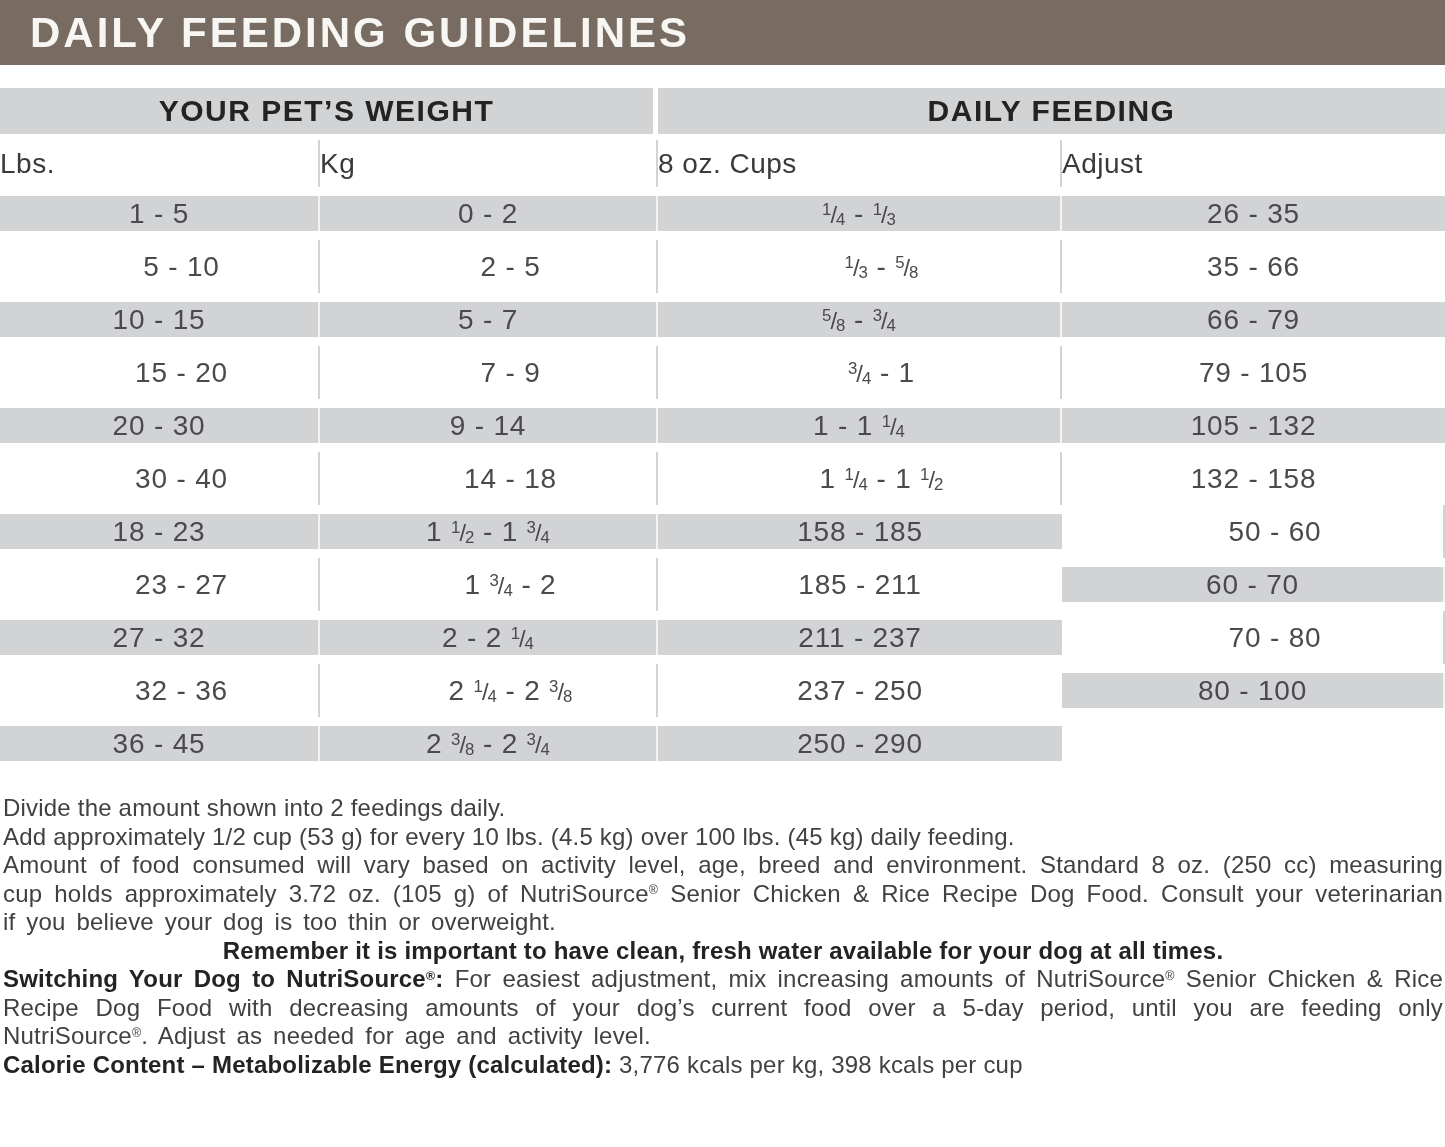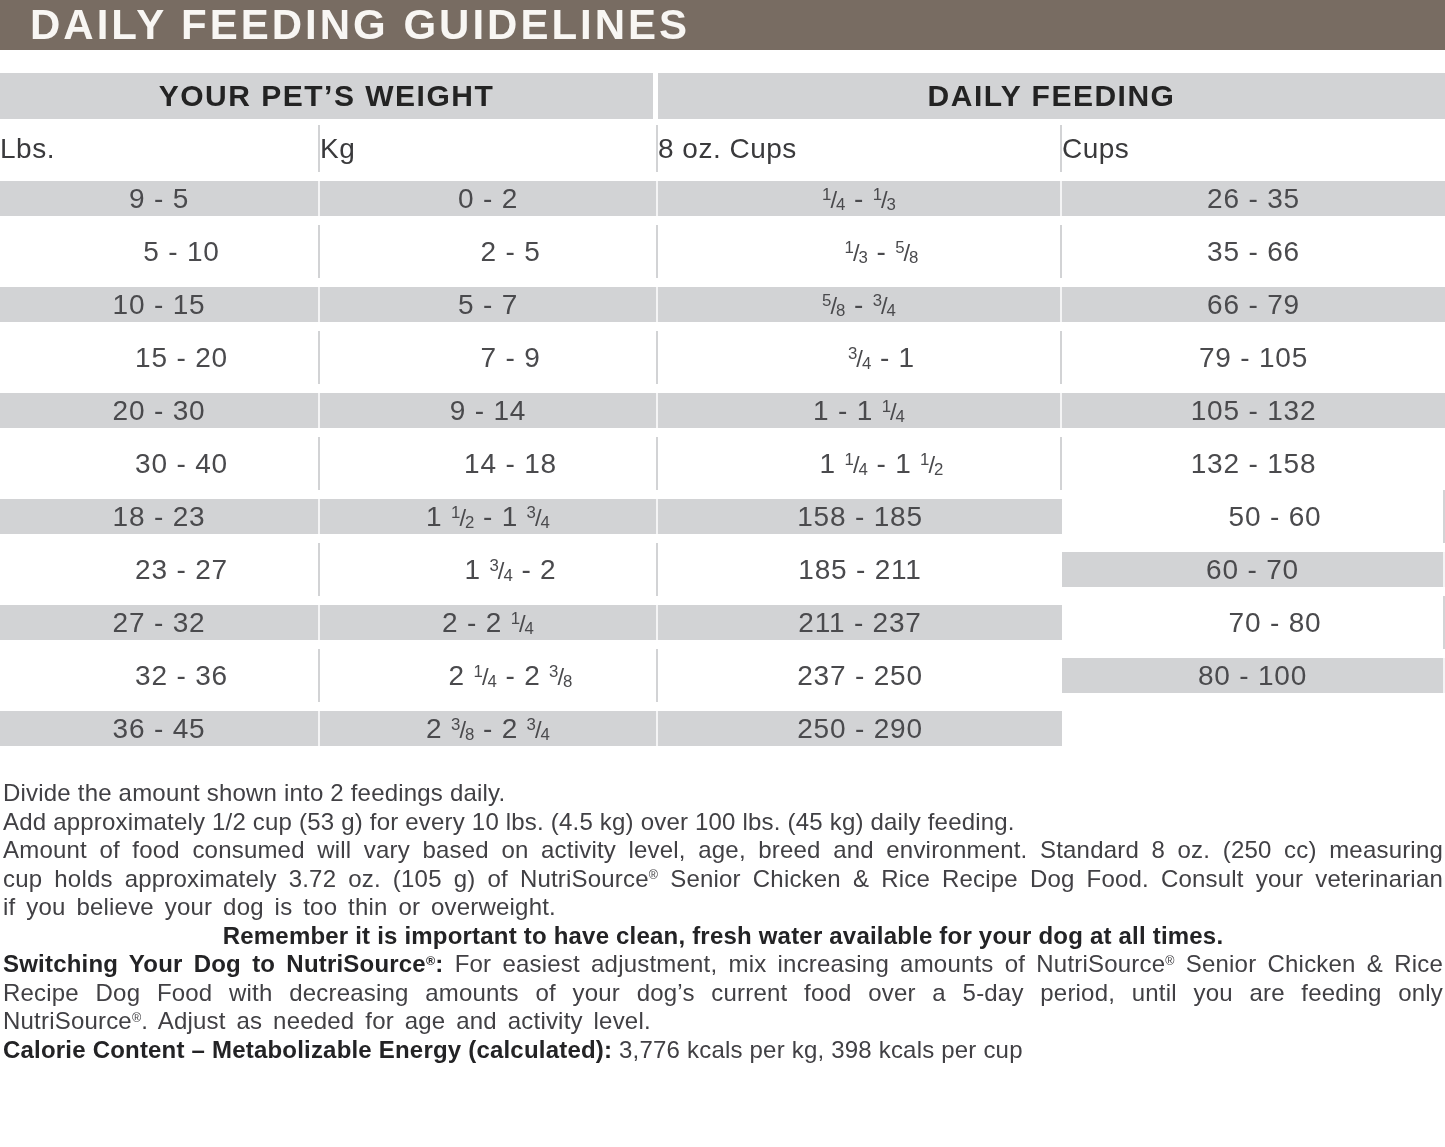--- a/index.html
+++ b/index.html
@@ -3,21 +3,21 @@
 <meta charset="utf-8">
 <style>
   html,body{margin:0;padding:0;}
   body{
     width:1445px;height:1147px;overflow:hidden;background:#fff;
     font-family:"Liberation Sans","DejaVu Sans",sans-serif;
     -webkit-font-smoothing:antialiased;
   }
   
   .title-bar{
-    height:50px;background:var(--brown,#786c62);
+    height:65px;background:var(--brown,#786c62);
     display:flex;align-items:center;padding-left:30px;box-sizing:border-box;
     margin-bottom:23px;
   }
   .title-bar h1{
     margin:0;font-size:42px;font-weight:800;letter-spacing:3px;
     color:#f8f6f3;white-space:nowrap;
   }
   
   .tbl{display:grid;grid-template-columns:320px 338px 404px 383px;}
   .ghead{
@@ -62,23 +62,23 @@
 </div>
 
 <div class="tbl">
 
   <div class="ghead left">YOUR PET’S WEIGHT</div>
   <div class="ghead right">DAILY FEEDING</div>
 
   <div class="lab c1">Lbs.</div>
   <div class="lab c2">Kg</div>
   <div class="lab c3">8 oz. Cups</div>
-  <div class="lab c4">Cups</div>
+  <div class="lab c4">Adjust</div>
 
-  <div class="c g c1">9 - 5</div>
+  <div class="c g c1">1 - 5</div>
   <div class="c g c2">0 - 2</div>
   <div class="c g c3"><span class="fr"><sup>1</sup><span class="sl">/</span><sub>4</sub></span> - <span class="fr"><sup>1</sup><span class="sl">/</span><sub>3</sub></span></div>
   <div class="c g c4">26 - 35</div>
 
   <div class="c w c1">5 - 10</div>
   <div class="c w c2">2 - 5</div>
   <div class="c w c3"><span class="fr"><sup>1</sup><span class="sl">/</span><sub>3</sub></span> - <span class="fr"><sup>5</sup><span class="sl">/</span><sub>8</sub></span></div>
   <div class="c w c4">35 - 66</div>
 
   <div class="c g c1">10 - 15</div>

